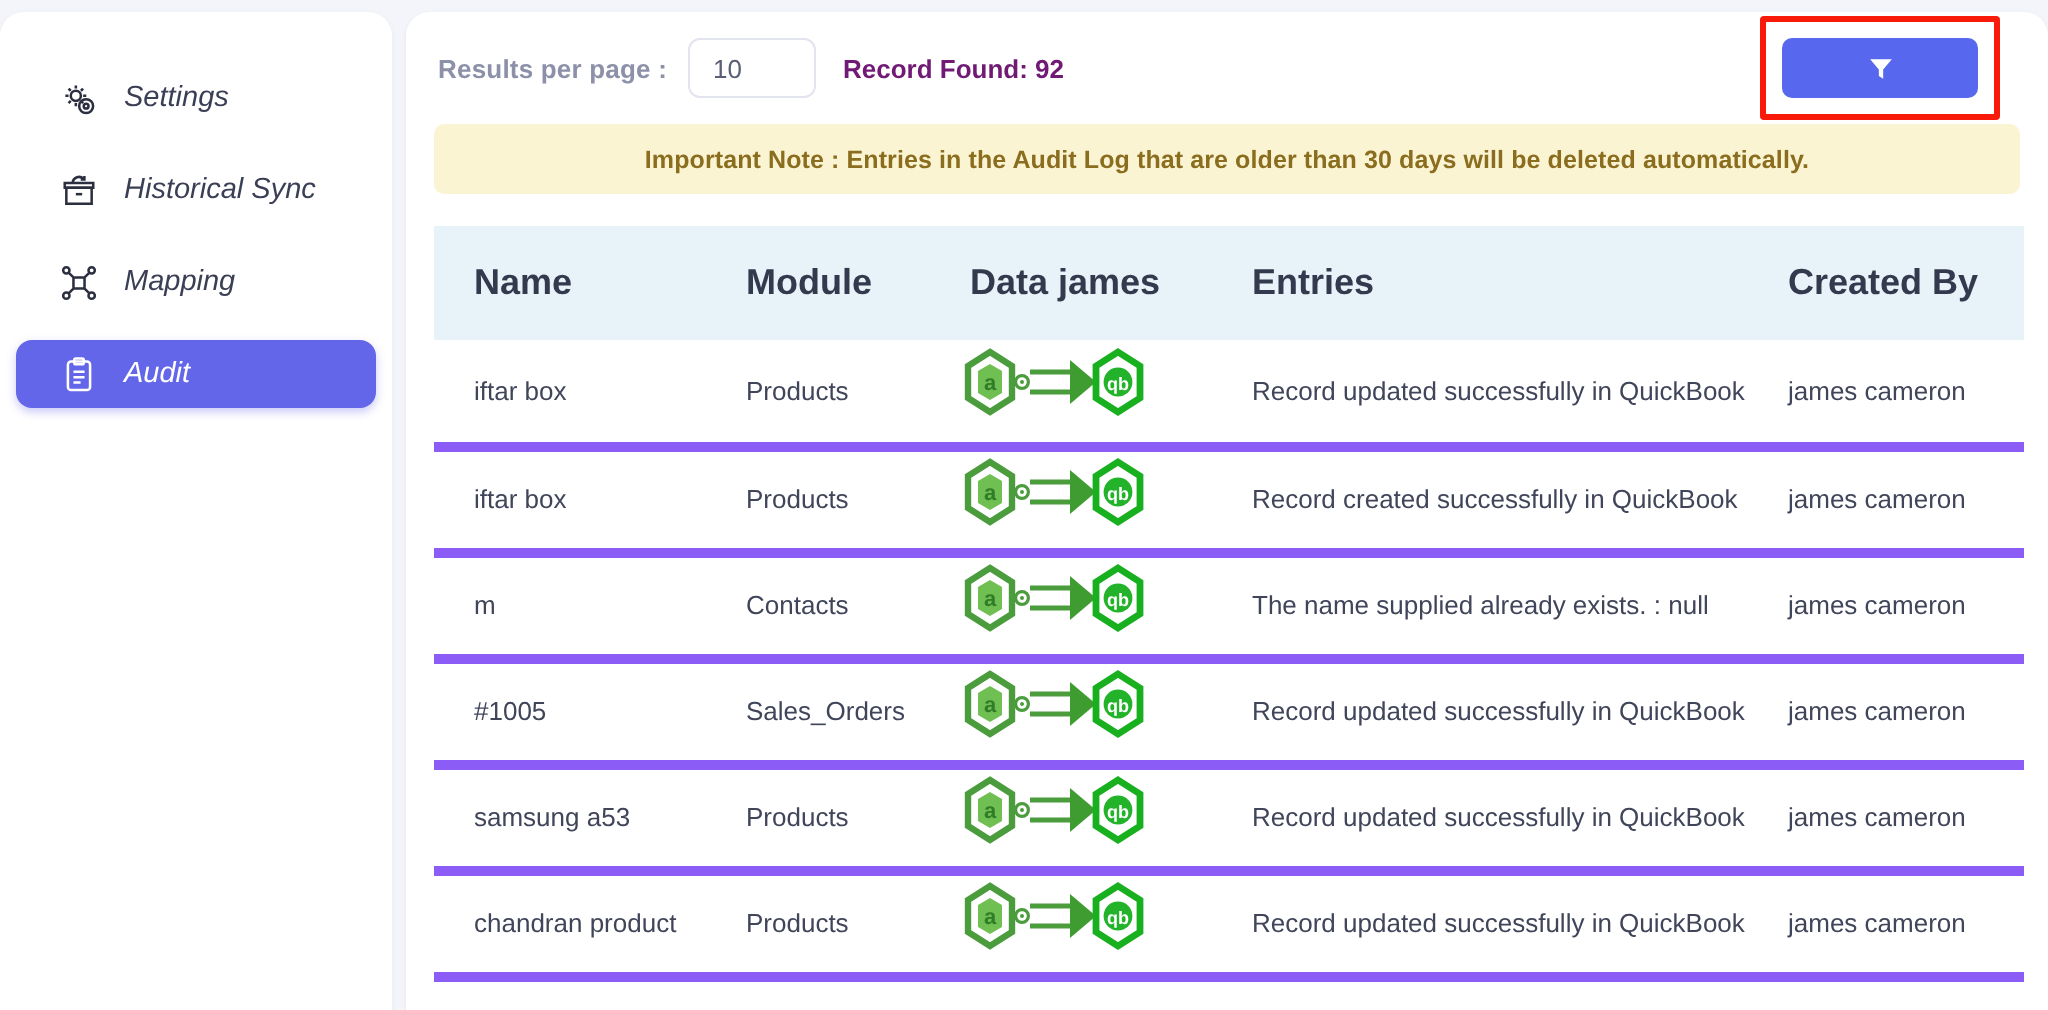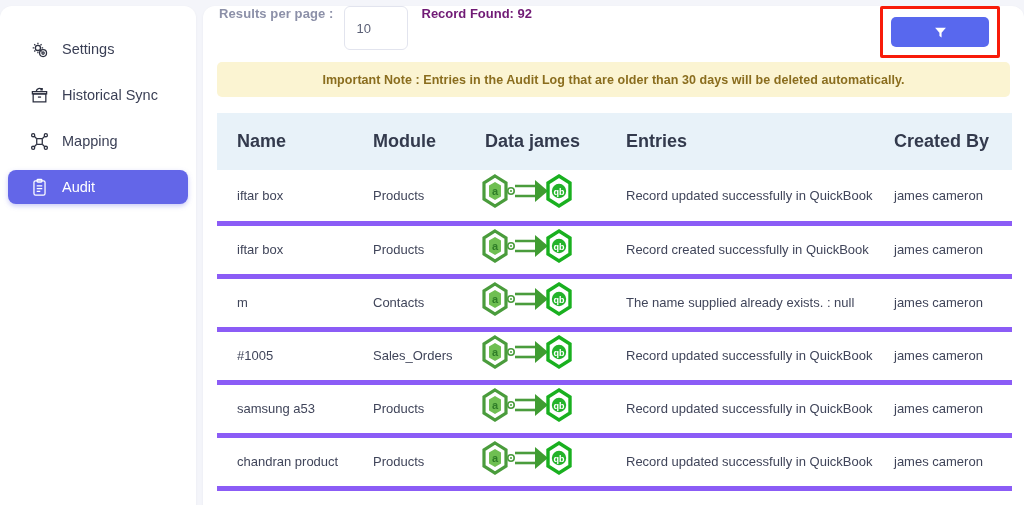--- a/index.html
+++ b/index.html
@@ -21,20 +21,21 @@
   .sidebar {
     width: 196px;
     flex: 0 0 196px;
     background: #ffffff;
     border-radius: 12px 12px 0 0;
     margin-left: 0px;
     padding-top: 26px;
     box-shadow: 0 1px 3px rgba(30,30,60,0.05);
     position: relative;
     z-index: 2;
+    font-style: italic;
   }
   .nav-item {
     display: flex;
     align-items: center;
     gap: 13px;
     height: 34px;
     margin: 0 8px 12px 8px;
     padding-left: 22px;
     border-radius: 8px;
     cursor: pointer;
@@ -68,34 +69,34 @@
     box-shadow: 0 1px 3px rgba(30,30,60,0.05);
   }
   .main-inner {
     padding: 0 14px;
     height: 100%;
   }
 
   
   .toolbar {
     display: flex;
-    align-items: flex-start;
+    align-items: center;
     height: 56px;
     padding: 0 2px;
     position: relative;
   }
   .rpp-label {
     font-size: 13px;
     color: #8c90a8;
     font-weight: bold;
     letter-spacing: .1px;
     margin-right: 10px;
   }
   .rpp-input {
-    width: 64px; height: 44px;
+    width: 64px; height: 30px;
     border: 1px solid #e2e4ee;
     border-radius: 6px;
     font-size: 13px;
     color: #5a5f75;
     padding-left: 12px;
     font-family: "Liberation Sans", sans-serif;
     background: #fff;
     outline: none;
   }
   .record-found {

